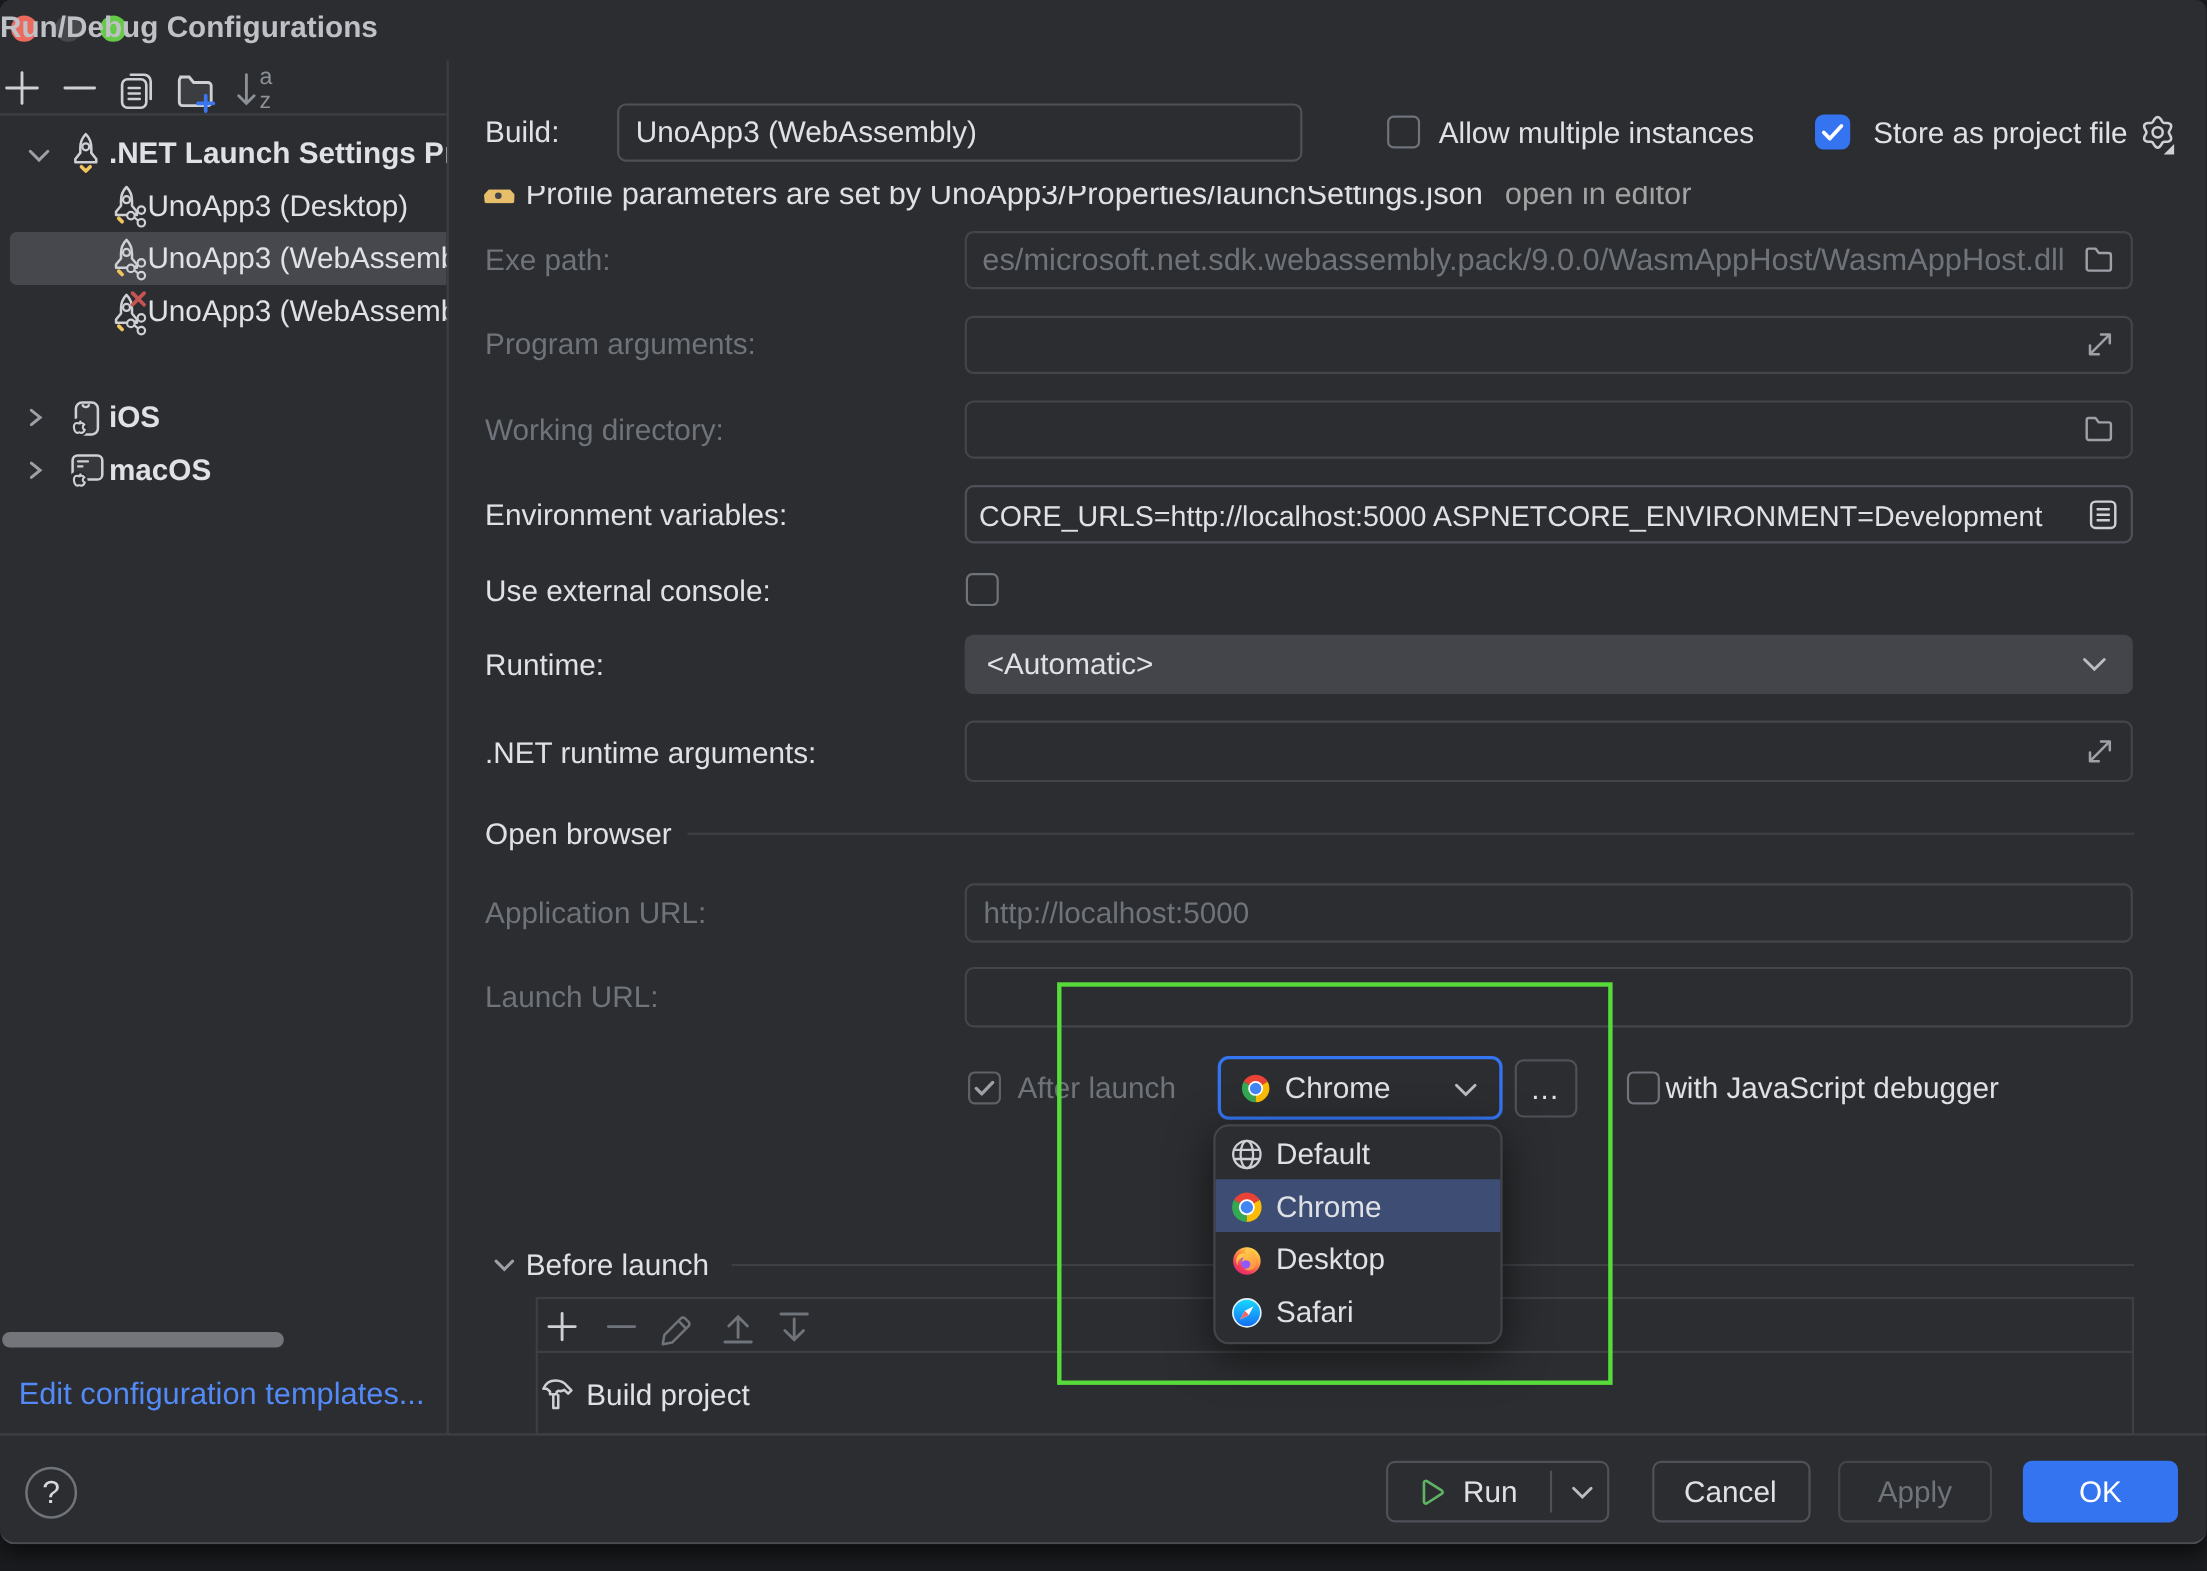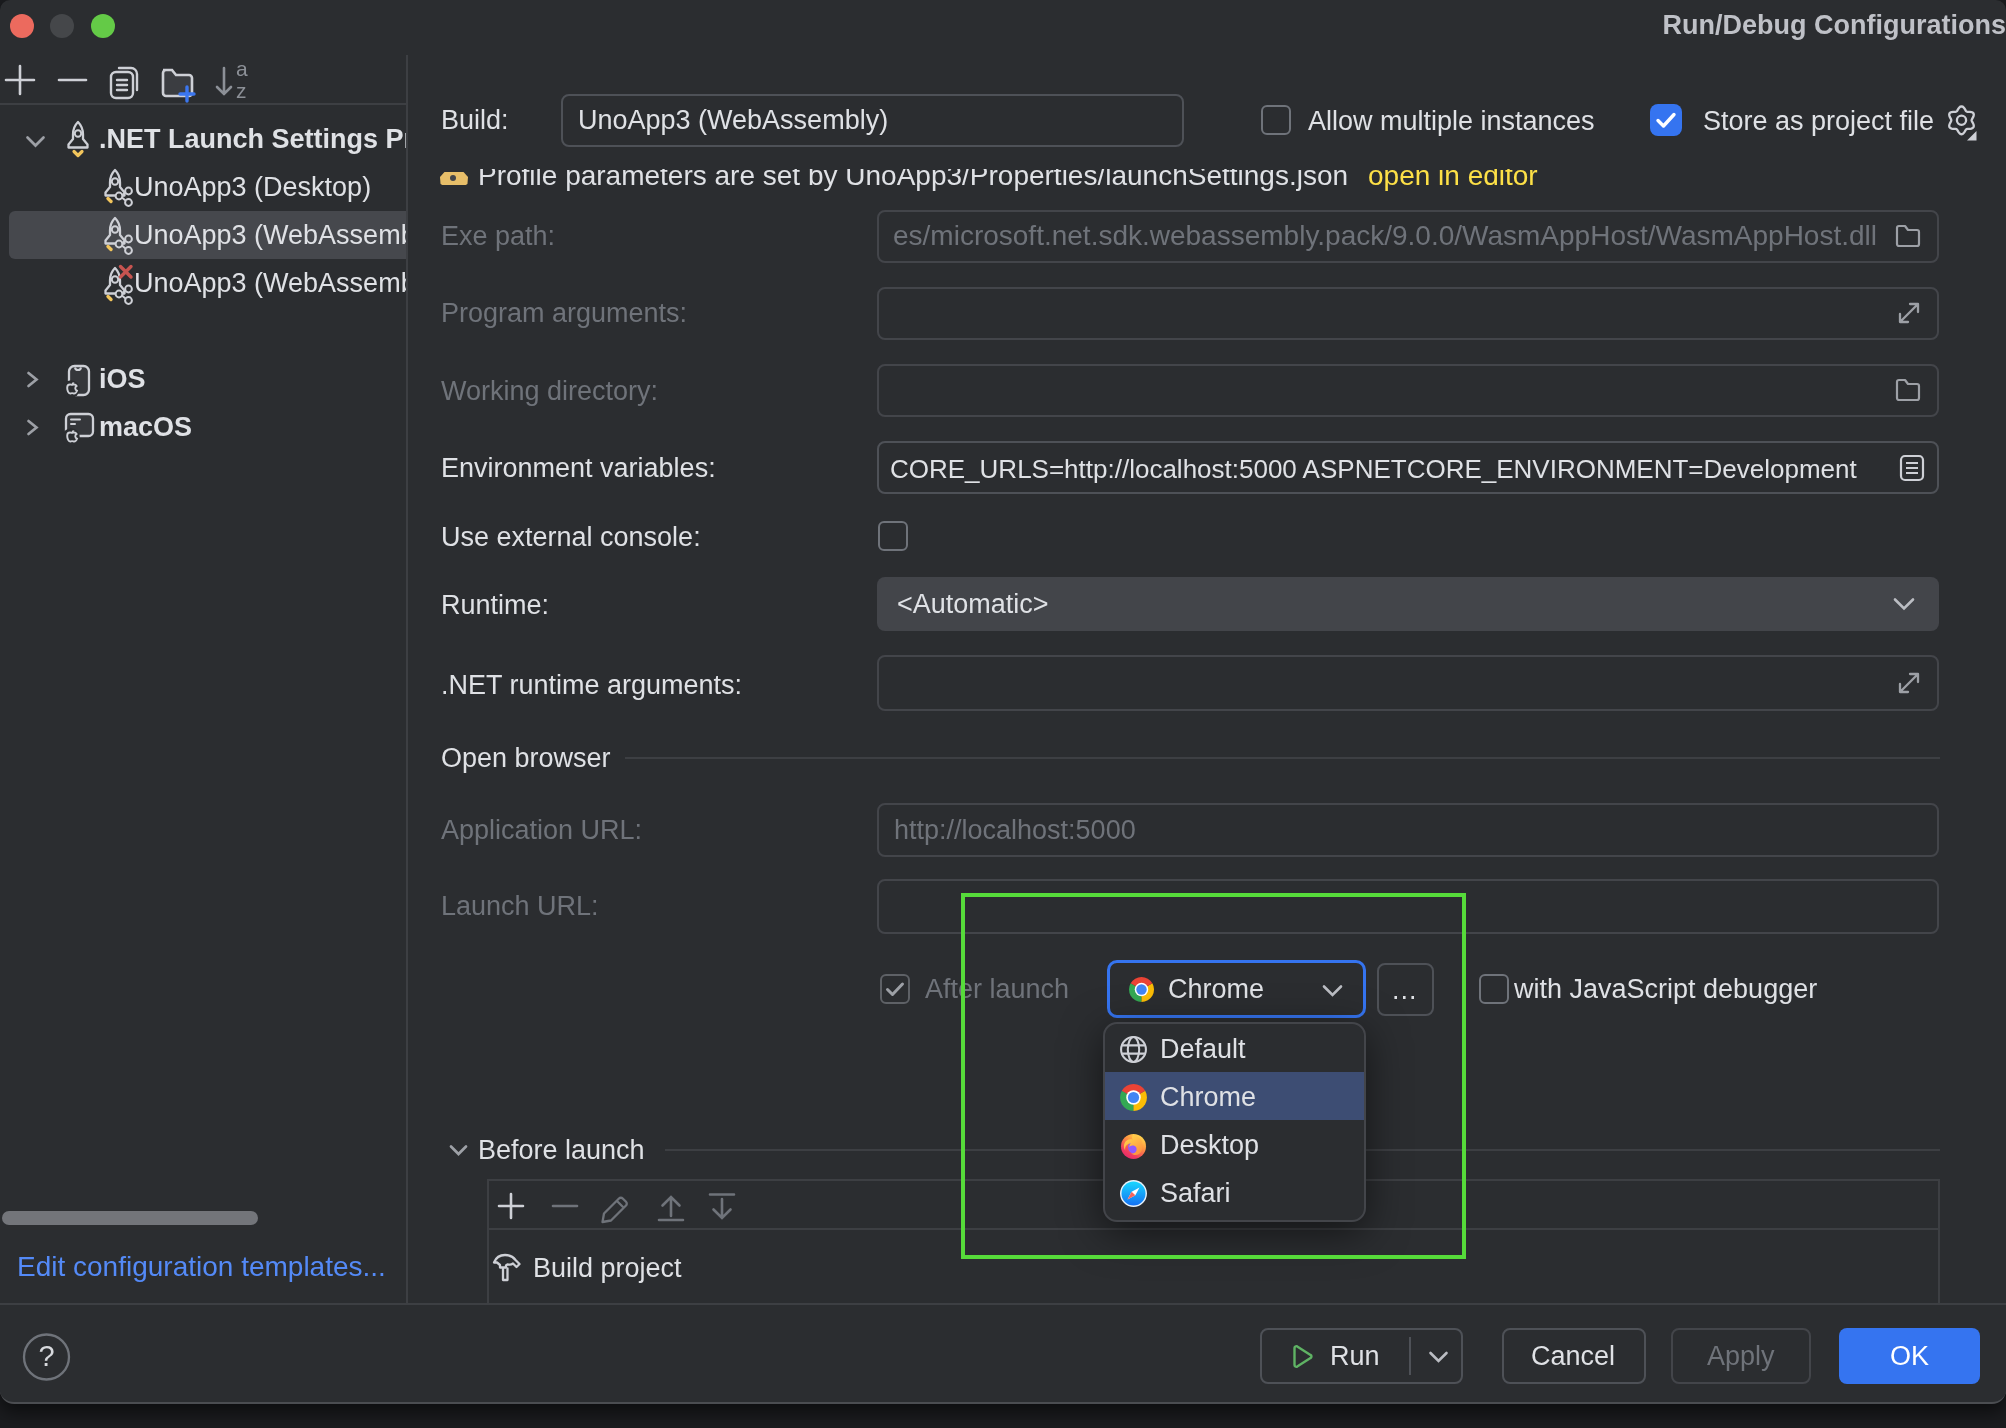--- a/index.html
+++ b/index.html
@@ -16,21 +16,21 @@
 .row { position:absolute; left:0; width:406px; height:48px; overflow:hidden; }
 .treetxt { position:absolute; white-space:nowrap; line-height:34px; top:7px; }
 </style>
 </head>
 <body>
 <div id="win">
 
   <div class="abs" style="left:10px;top:14px;width:24px;height:24px;border-radius:50%;background:#EC6A5E"></div>
   <div class="abs" style="left:50px;top:14px;width:24px;height:24px;border-radius:50%;background:#45474A"></div>
   <div class="abs" style="left:91px;top:14px;width:24px;height:24px;border-radius:50%;background:#64CA47"></div>
-  <div class="lbl" style="left:0;right:0;top:8px;text-align:right;font-weight:bold;color:#BFC1C7">Run/Debug Configurations</div>
+  <div class="lbl" style="left:0;right:0;top:8px;text-align:left;font-weight:bold;color:#BFC1C7">Run/Debug Configurations</div>
 
   <div class="abs" style="left:0;top:103px;width:406px;height:2px;background:#3D3F43"></div>
   <div class="abs" style="left:406px;top:55px;width:2px;height:1249px;background:#3D3F43"></div>
   <div class="abs" style="left:0;top:1303px;width:2006px;height:2px;background:#3D3F43"></div>
 
   <svg style="left:0;top:52px" width="260" height="56" viewBox="0 0 260 56">
     <g stroke="#CED0D6" stroke-width="2.6" fill="none" stroke-linecap="round">
       <path d="M20 14 V42 M6 28 H34"></path>
       <path d="M59 28 H86"></path>
       <g stroke-width="2.4">
@@ -167,21 +167,21 @@
       <circle cx="16" cy="16" r="4.6"></circle>
       <path d="M16.0 2.2 L17.2 2.4 L18.2 3.3 L19.1 4.4 L19.8 5.6 L20.4 6.6 L21.1 7.2 L22.0 7.5 L23.1 7.5 L24.5 7.5 L25.9 7.7 L27.1 8.2 L28.0 9.1 L28.3 10.3 L28.1 11.6 L27.6 12.9 L26.9 14.1 L26.4 15.1 L26.1 16.0 L26.4 16.9 L26.9 17.9 L27.6 19.1 L28.1 20.4 L28.3 21.7 L28.0 22.9 L27.1 23.8 L25.9 24.3 L24.5 24.5 L23.1 24.5 L22.0 24.5 L21.1 24.8 L20.4 25.4 L19.8 26.4 L19.1 27.6 L18.2 28.7 L17.2 29.6 L16.0 29.9 L14.8 29.6 L13.8 28.7 L12.9 27.6 L12.2 26.4 L11.6 25.4 L10.9 24.8 L10.0 24.5 L8.9 24.5 L7.5 24.5 L6.1 24.3 L4.9 23.8 L4.0 22.9 L3.7 21.7 L3.9 20.4 L4.4 19.1 L5.1 17.9 L5.6 16.9 L5.8 16.0 L5.6 15.1 L5.1 14.1 L4.4 12.9 L3.9 11.6 L3.7 10.3 L4.0 9.1 L4.9 8.2 L6.1 7.7 L7.5 7.5 L8.9 7.5 L10.0 7.5 L10.9 7.2 L11.6 6.6 L12.2 5.6 L12.9 4.4 L13.8 3.3 L14.8 2.4 L16.0 2.2 Z"></path>
     </g>
     <path d="M22 35.5 L31.5 35.5 L31.5 26 Z" fill="#CED0D6"></path>
   </svg>
 
   <div class="abs" style="left:408px;top:169px;width:1598px;height:28px;overflow:hidden">
     <div class="abs" style="left:32px;top:3px;width:28px;height:13px;background:#E7BE69;clip-path:polygon(16% 0, 84% 0, 100% 38%, 98% 92%, 92% 100%, 8% 100%, 2% 92%, 0 38%)"></div>
     <div class="abs" style="left:42px;top:6px;width:6px;height:6px;border-radius:50%;background:#43454A"></div>
     <div class="lbl" style="left:70px;top:-10px;color:#DFE1E5;font-size:28px">Profile parameters are set by UnoApp3/Properties/launchSettings.json</div>
-    <div class="lbl" style="left:960px;top:-10px;color:#fde047;font-size:28px">open in editor</div>
+    <div class="lbl" style="left:960px;top:-10px;color:#a3a3a3;font-size:28px">open in editor</div>
   </div>
 
   <div class="lbl dis" style="left:441px;top:219px">Exe path:</div>
   <div class="field" style="left:877px;top:210px;width:1062px;height:53px"></div>
   <div class="lbl dis" style="left:893px;top:219px;font-size:28px">es/microsoft.net.sdk.webassembly.pack/9.0.0/WasmAppHost/WasmAppHost.dll</div>
   <svg style="left:1895px;top:224px" width="26" height="24" viewBox="0 0 26 24">
       <path d="M2 4 a2 2 0 0 1 2-2 h6 l3 4 h9 a2 2 0 0 1 2 2 v12 a2 2 0 0 1 -2 2 h-18 a2 2 0 0 1 -2-2 z" stroke="#9DA0A6" stroke-width="2.2" fill="none" stroke-linejoin="round"></path>
     </svg>
 
   <div class="lbl dis" style="left:441px;top:296px">Program arguments:</div>

